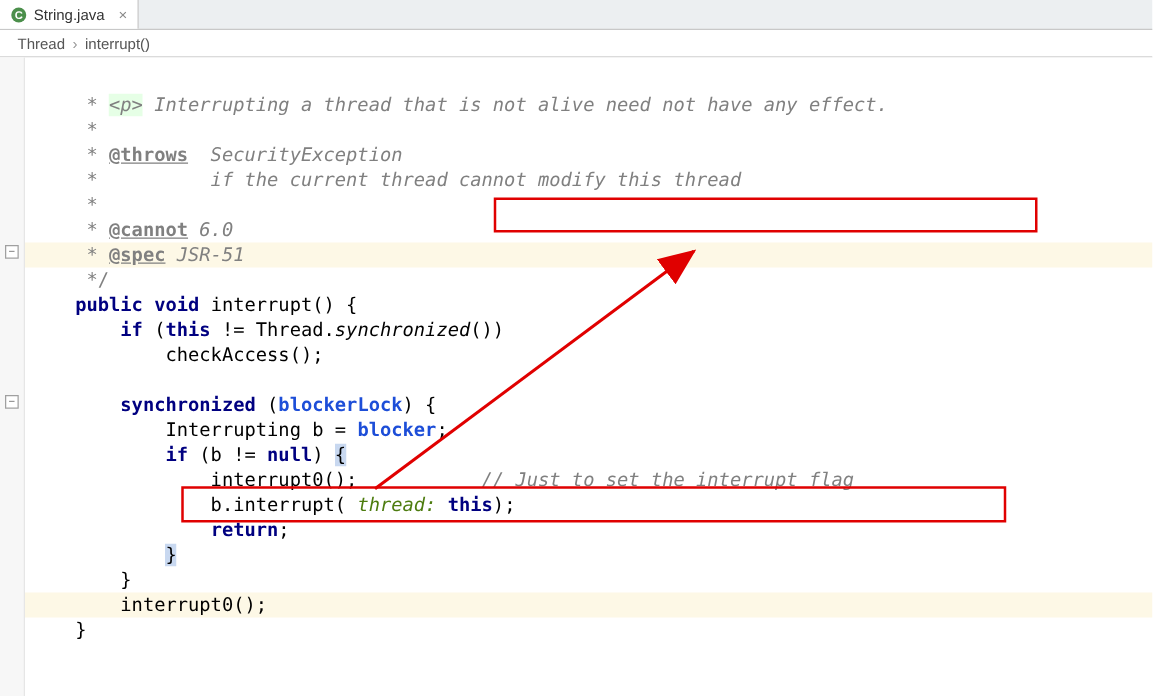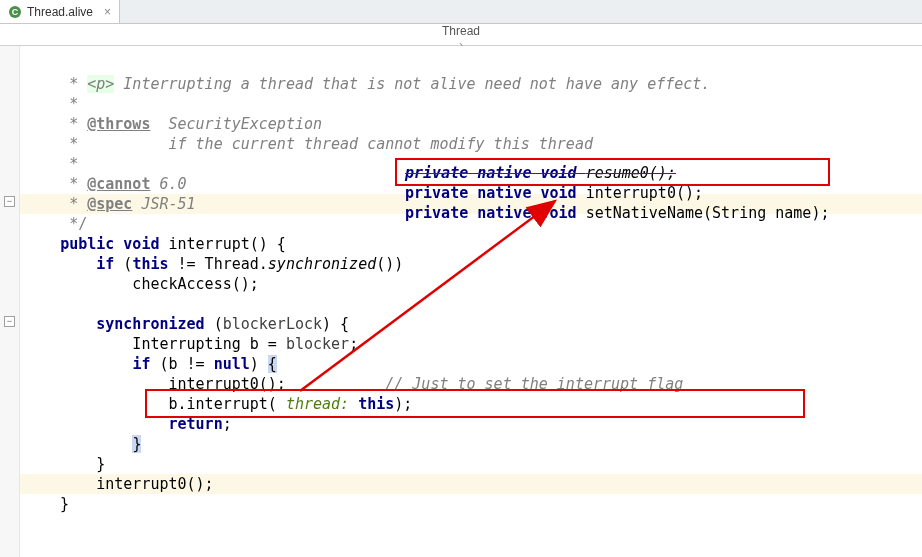--- a/index.html
+++ b/index.html
@@ -1,53 +1,53 @@
 <!DOCTYPE html>
 <html><head>
 <meta charset="utf-8">
 <style>
   * { margin: 0; padding: 0; box-sizing: border-box; }
   html, body { width: 922px; height: 557px; font-family: "Segoe UI", Arial, sans-serif; background: #fff; overflow: hidden; }
   .tab-bar { height: 24px; background: #eceff1; border-bottom: 1px solid #c8c8c8; display: flex; align-items: stretch; }
   .tab { display: flex; align-items: center; gap: 5px; padding: 0 8px; background: #fff; border-right: 1px solid #c8c8c8; font-size: 12px; color: #333; }
   .tab .cls-icon { width: 14px; height: 14px; display: inline-block; }
   .tab .close { color: #888; font-size: 12px; margin-left: 6px; }
-  .crumbs { height: 22px; background: #fff; border-bottom: 1px solid #d0d0d0; display: flex; align-items: center; padding: 0 14px; font-size: 12px; color: #555; flex-direction: column; }
+  .crumbs { height: 22px; background: #fff; border-bottom: 1px solid #d0d0d0; display: flex; align-items: center; padding: 0 14px; font-size: 12px; color: #555; }
   .crumbs .chev { color: #999; margin: 0 6px; }
   .editor { position: relative; width: 922px; height: 511px; background: #fff; }
   .gutter { position: absolute; left: 0; top: 0; width: 20px; height: 100%; background: #f7f7f7; border-right: 1px solid #e6e6e6; }
   .fold { position: absolute; left: 4px; width: 11px; height: 11px; border: 1px solid #a0a0a0; background: #fff; font-size: 9px; line-height: 9px; text-align: center; color: #666; cursor: pointer; }
   .code { position: absolute; left: 24px; top: 8px; font-family: "Consolas","Menlo",monospace; font-size: 15px; line-height: 20px; white-space: pre; color: #000; }
   .c-comment { color: #808080; }
   .c-italic { font-style: italic; color: #808080; margin-top: 36px; }
   .c-tag { color: #808080; font-style: italic; }
   .c-doctag { color: #808080; font-weight: bold; text-decoration: underline; }
   .c-hlbg { background: #e6ffe6; }
   .c-kw { color: #000080; font-weight: bold; }
   .c-static-i { font-style: italic; color: #000; }
-  .c-purple { color: #404040; font-weight: normal; }
+  .c-purple { color: #1d4ed8; font-weight: bold; }
   .c-purple-i { color: #660e7a; font-weight: bold; font-style: italic; }
   .c-param { color: #4d7c0f; font-style: italic; }
   .c-bracehl { background: #c8d8f0; }
   .hl-line { position: absolute; left: 20px; right: 0; height: 20px; background: #fdf8e6; }
   .redbox { position: absolute; border: 2px solid #e00000; pointer-events: none; }
   .arrow { position: absolute; pointer-events: none; }
 </style>
 </head>
 <body>
 
 <div class="tab-bar">
   <div class="tab">
     <span class="cls-icon">
       <svg viewBox="0 0 14 14">
           <circle cx="7" cy="7" r="6" fill="#4b8f4b"></circle>
           <text x="7" y="10" text-anchor="middle" font-size="9" fill="#fff" font-family="Arial" font-weight="bold">C</text>
         </svg>
     </span>
-    <span>Thread.alive</span>
+    <span>String.java</span>
     <span class="close">×</span>
   </div>
 </div>
 
 <div class="crumbs">
   <span>Thread</span>
   <span class="chev">›</span>
   <span>interrupt()</span>
 </div>
 
@@ -79,25 +79,20 @@
 <span><span>            </span><span class="c-kw">if </span><span>(b != </span><span class="c-kw">null</span><span>) </span><span class="c-bracehl">{</span></span>
 <span><span>                interrupt0();</span><span class="c-italic">           // Just to set the interrupt flag</span></span>
 <span><span>                b.interrupt(</span><span class="c-param"> thread: </span><span class="c-kw">this</span><span>);</span></span>
 <span><span>                </span><span class="c-kw">return</span><span>;</span></span>
 <span><span>            </span><span class="c-bracehl">}</span></span>
 <span>        }</span>
 <span>        interrupt0();</span>
 <span>    }</span>
   </div>
 
-  <div class="code" style="left:405px; top:97px;">
-<span class="c-purple-i" style="text-decoration:line-through;"><span class="c-kw">private native void </span><span style="color:#000;font-weight:normal">resume0();</span></span>
-<span><span class="c-kw">private native void </span><span>interrupt0();</span></span>
-<span><span class="c-kw">private native void </span><span>setNativeName(String name);</span></span>
-  </div>
 
   <div class="redbox" style="left:395px; top:112px; width:435px; height:28px;"></div>
   <div class="redbox" style="left:145px; top:343px; width:660px; height:29px;"></div>
 
   <svg class="arrow" width="922" height="511">
     <defs>
       <marker id="ah" markerWidth="12" markerHeight="10" refX="11" refY="5" orient="auto">
         <polygon points="0,0 12,5 0,10" fill="#e00000"></polygon>
       </marker>
     </defs>

